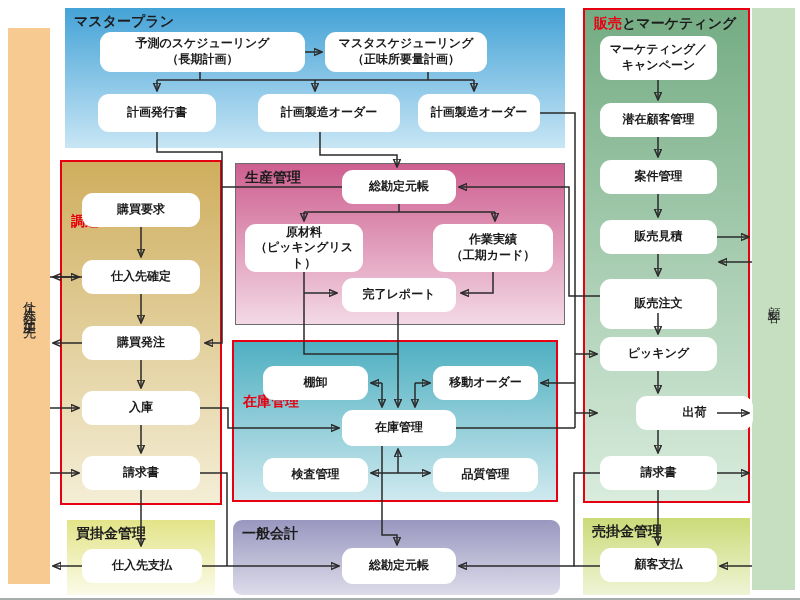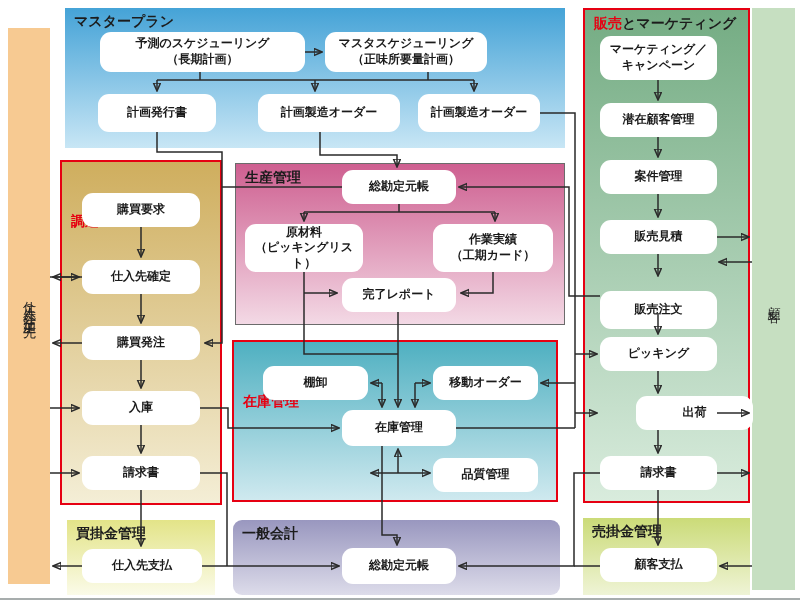--- a/index.html
+++ b/index.html
@@ -85,28 +85,29 @@
   <div class="node" style="left:342px;top:170px;width:114px;height:34px;">総勘定元帳</div>
   <div class="node" style="left:245px;top:224px;width:118px;height:48px;">原材料
 （ピッキングリスト）</div>
   <div class="node" style="left:433px;top:224px;width:120px;height:48px;">作業実績
 （工期カード）</div>
   <div class="node" style="left:342px;top:278px;width:114px;height:34px;">完了レポート</div>
 
   <div class="node" style="left:263px;top:366px;width:105px;height:34px;">棚卸</div>
   <div class="node" style="left:433px;top:366px;width:105px;height:34px;">移動オーダー</div>
   <div class="node" style="left:342px;top:410px;width:114px;height:36px;">在庫管理</div>
+  <div class="node" style="left:263px;top:458px;width:105px;height:34px;">検査管理</div>
   <div class="node" style="left:433px;top:458px;width:105px;height:34px;">品質管理</div>
 
   <div class="node" style="left:600px;top:36px;width:117px;height:44px;">マーケティング／
 キャンペーン</div>
   <div class="node" style="left:600px;top:103px;width:117px;height:34px;">潜在顧客管理</div>
   <div class="node" style="left:600px;top:160px;width:117px;height:34px;">案件管理</div>
   <div class="node" style="left:600px;top:220px;width:117px;height:34px;">販売見積</div>
-  <div class="node" style="left:600px;top:291px;width:117px;height:38px;text-align:center;">販売注文</div>
+  <div class="node" style="left:600px;top:279px;width:117px;height:50px;text-align:center;">販売注文</div>
   <div class="node" style="left:600px;top:337px;width:117px;height:34px;">ピッキング</div>
   <div class="node" style="left:600px;top:396px;width:117px;height:34px;margin-left:36px;">出荷</div>
   <div class="node" style="left:600px;top:456px;width:117px;height:34px;">請求書</div>
 
   <div class="node" style="left:82px;top:549px;width:120px;height:34px;">仕入先支払</div>
   <div class="node" style="left:342px;top:548px;width:114px;height:36px;">総勘定元帳</div>
   <div class="node" style="left:600px;top:548px;width:117px;height:34px;">顧客支払</div>
 
   <svg id="wires" width="800" height="600" viewBox="0 0 800 600">
     <defs>

